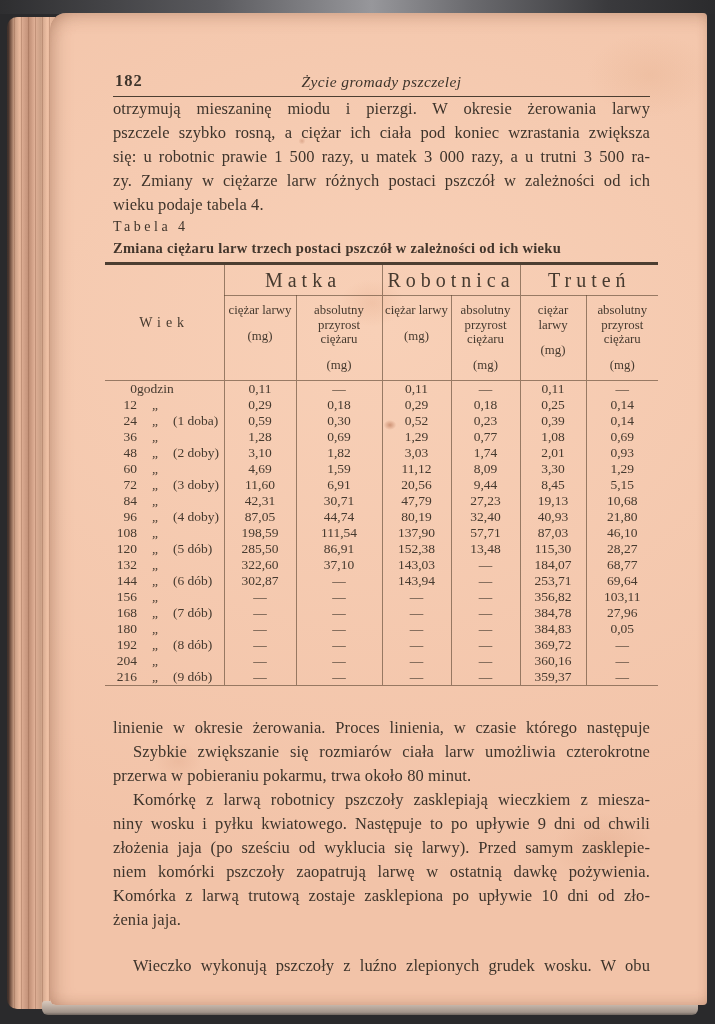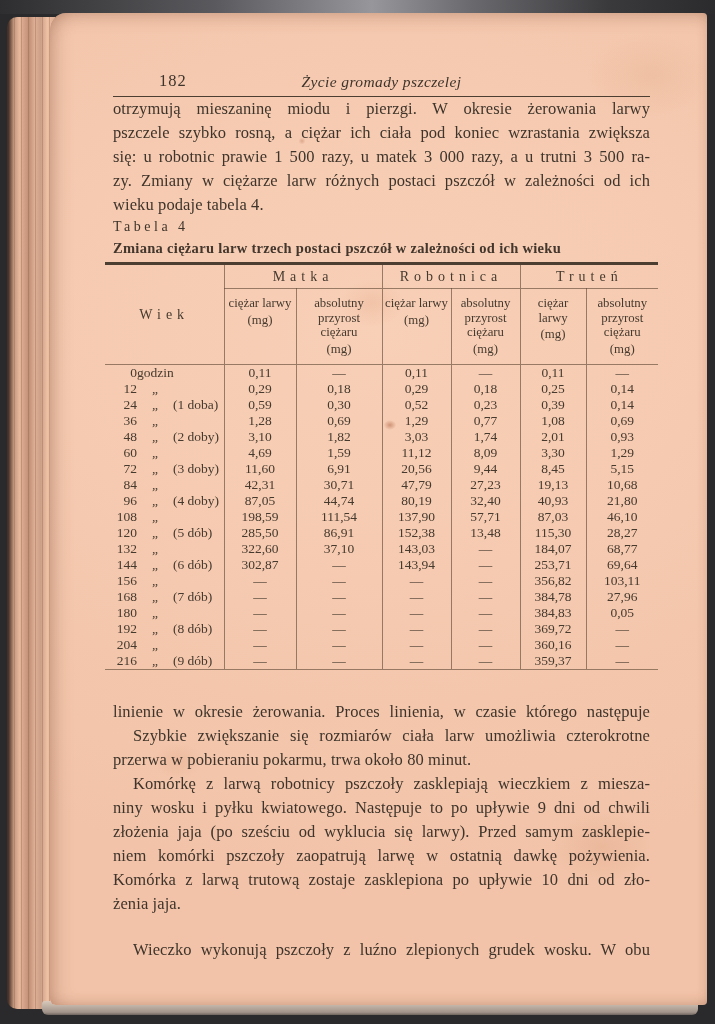--- a/index.html
+++ b/index.html
@@ -49,21 +49,21 @@
     box-shadow:
       inset 10px 0 20px -8px rgba(118,68,46,0.38),
       inset 0 12px 20px -12px rgba(118,68,46,0.30),
       inset -4px -6px 14px -8px rgba(118,68,46,0.28);
     color:var(--ink);
   }
   .content{position:absolute;left:63px;top:56px;width:537px;}
 
   
   .running-head{position:relative;height:27px;border-bottom:1.6px solid var(--rule);}
-  .pagenum{position:absolute;left:2px;bottom:5px;font-size:16.5px;font-weight:normal;letter-spacing:1px;margin-left:44px;}
+  .pagenum{position:absolute;left:2px;bottom:5px;font-size:16.5px;font-weight:bold;letter-spacing:1px;}
   .head-title{position:absolute;left:0;right:0;bottom:5px;text-align:center;font-style:italic;font-size:15.5px;letter-spacing:0.4px;}
 
   
   .para{margin:0;font-size:16.5px;line-height:24px;color:var(--ink);}
   .para.first{}
   .pline{white-space:nowrap;text-align:justify;text-align-last:justify;letter-spacing:0.1px;}
   .pline.lline{text-align-last:left;}
   .pline.ind{padding-left:20px;}
   .after-table{margin-top:30px;}
   .gap-top{margin-top:22px;}
@@ -77,31 +77,31 @@
     width:553px;margin-left:-8px;margin-top:5px;
     border-collapse:collapse;table-layout:fixed;
     font-size:13.5px;color:var(--table-ink);
     border-top:3px solid var(--rule);
     border-bottom:1px solid var(--line);
   }
   th{font-weight:normal;}
   th.grp{
     border-left:1px solid var(--line);
     border-bottom:1px solid var(--line);
-    padding:4px 0 3px;letter-spacing:5px;font-size:14px;text-align:center;
+    padding:4px 0 3px;letter-spacing:5px;font-size:20px;text-align:center;
   }
   th.wiekh{vertical-align:middle;text-align:center;letter-spacing:5px;font-size:14px;border-bottom:1px solid var(--line);}
   th.sub{
     border-left:1px solid var(--line);
     border-bottom:1px solid var(--line);
     text-align:center;vertical-align:top;
     padding:7px 2px 8px;font-size:12.8px;line-height:14.5px;
   }
   .subname{display:block;}
-  .unit{display:block;margin-top:2px;}
+  .unit{display:block;margin-top:11px;}
   tbody td{height:16px;line-height:16px;padding:0;}
   td.v{text-align:center;border-left:1px solid var(--line);font-size:13.5px;}
   td.wiek{padding-left:6px;}
   td.wiek .wkflex{display:flex;}
   .wk-num{width:26px;text-align:right;flex:none;}
   .wk-mid{width:36px;text-align:center;flex:none;white-space:nowrap;}
   .wk-note{flex:1;text-align:left;white-space:nowrap;}
 </style>
 </head>
 <body>

